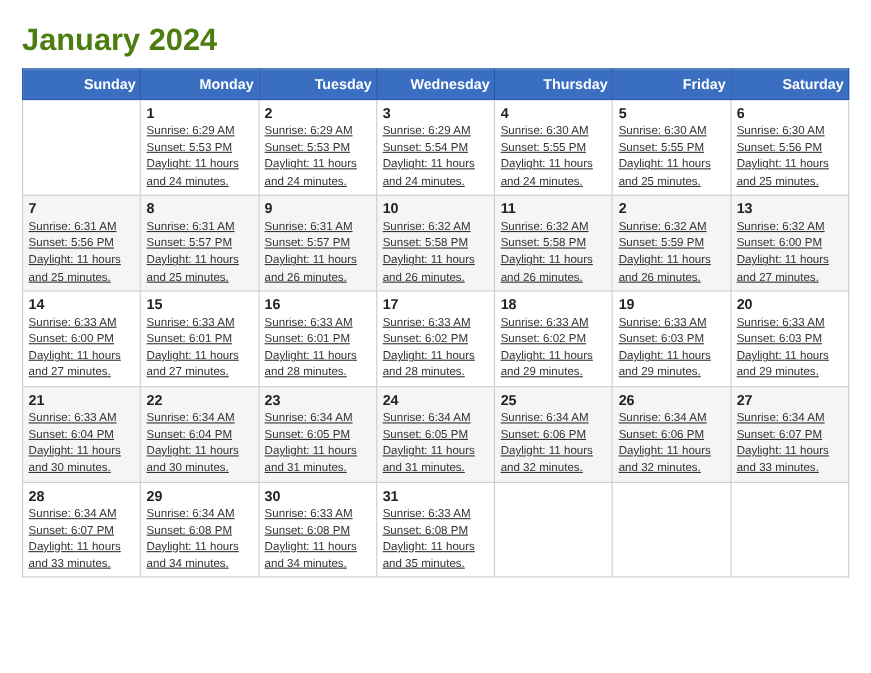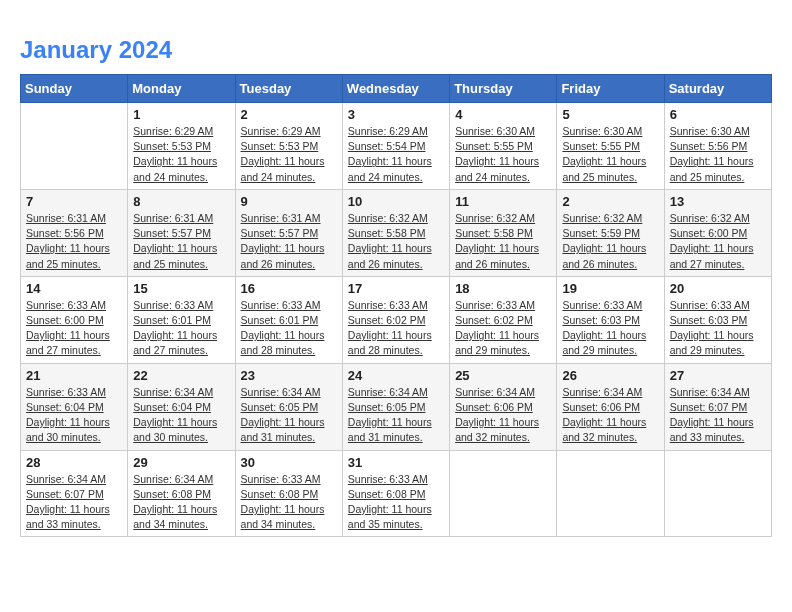--- a/index.html
+++ b/index.html
@@ -26,39 +26,38 @@
       color: #1a3a5c;
       line-height: 1.1;
     }
     .logo-text span {
       color: #4a90d9;
     }
     .title-block {
       text-align: right;
     }
     .main-title {
-      font-size: 24px;
+      font-size: 28px;
       font-weight: bold;
-      color: #3b82f6;
-      margin-top: 16px;
+      color: #4d7c0f;
     }
     .subtitle {
       font-size: 16px;
       color: #444;
     }
     .calendar {
       width: 100%;
       border-collapse: collapse;
       font-size: 11px;
     }
     .calendar thead th {
       background-color: #3a6ec0;
       color: #fff;
       padding: 6px 4px;
-      text-align: left;
+      text-align: right;
       font-size: 13px;
       font-weight: bold;
       border: 1px solid #2a5aaa;
     }
     .calendar tbody td {
       border: 1px solid #ccc;
       vertical-align: top;
       padding: 4px 5px;
       min-height: 75px;
       height: 75px;

